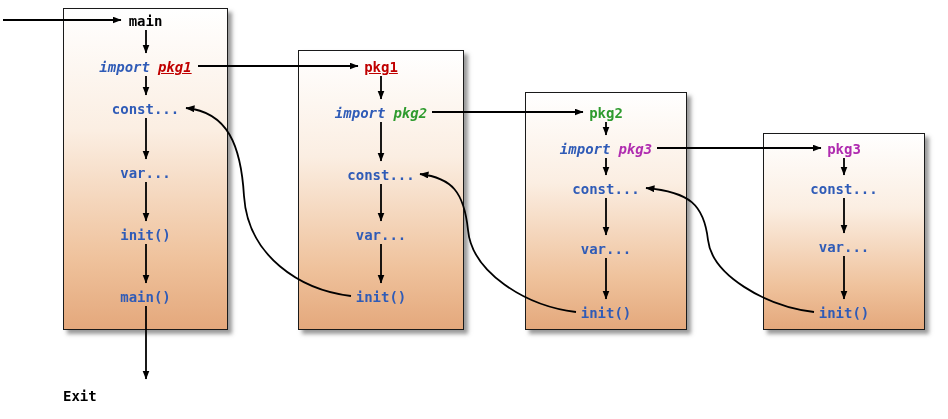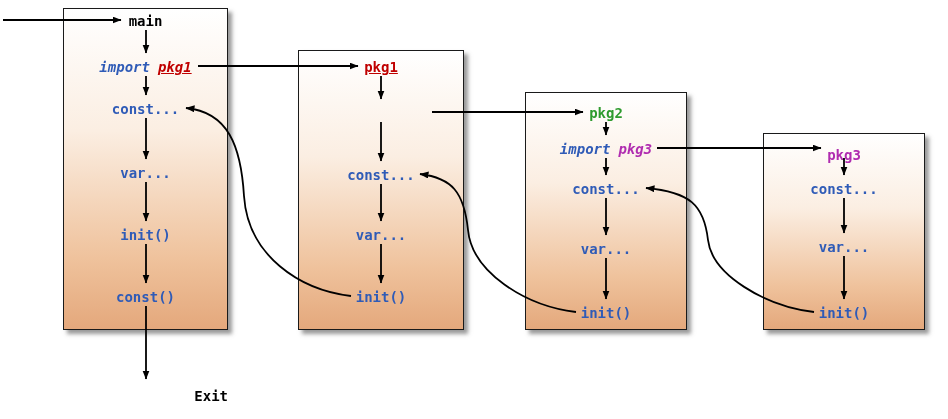--- a/index.html
+++ b/index.html
@@ -16,45 +16,46 @@
     box-shadow:4px 4px 4px rgba(70,70,70,0.55);
     box-sizing:border-box;
   }
   .item {
     position:absolute; left:0; right:0; height:18px; line-height:18px;
     text-align:center; white-space:nowrap;
   }
   .t-blue    { color:#2f5bb7; }
   .t-red     { color:#c00000;text-decoration:underline; }
   .t-green   { color:#2e9b2e; }
-  .t-magenta { color:#b02cb0;margin-top:6px; }
+  .t-magenta { color:#b02cb0; }
   .t-black   { color:#000000; }
   .italic    { font-style:italic; }
   .kw        { margin-right:8px;font-style:italic; }
   .exit-label {
     position:absolute; left:63px; width:165px; top:387px;
-    text-align:right; height:18px; line-height:18px;
+    text-align:left; height:18px; line-height:18px;
   }
 </style>
 </head>
 <body>
 
 <div class="canvas">
 
   <div class="box" style="left:63px; top:8px; width:165px; height:322px;">
     <div class="item t-black" style="top:3px">main</div>
     <div class="item" style="top:49px"><span class="t-blue kw">import</span><span class="t-red italic">pkg1</span></div>
     <div class="item t-blue" style="top:91px">const...</div>
     <div class="item t-blue" style="top:155px">var...</div>
     <div class="item t-blue" style="top:217px">init()</div>
-    <div class="item t-blue" style="top:279px">const()</div>
+    <div class="item t-blue" style="top:279px">main()</div>
   </div>
 
   <div class="box" style="left:298px; top:50px; width:166px; height:280px;">
     <div class="item t-red" style="top:7px">pkg1</div>
+    <div class="item" style="top:53px"><span class="t-blue kw">import</span><span class="t-green italic">pkg2</span></div>
     <div class="item t-blue" style="top:115px">const...</div>
     <div class="item t-blue" style="top:175px">var...</div>
     <div class="item t-blue" style="top:237px">init()</div>
   </div>
 
   <div class="box" style="left:525px; top:92px; width:162px; height:238px;">
     <div class="item t-green" style="top:11px">pkg2</div>
     <div class="item" style="top:47px"><span class="t-blue kw">import</span><span class="t-magenta italic">pkg3</span></div>
     <div class="item t-blue" style="top:87px">const...</div>
     <div class="item t-blue" style="top:147px">var...</div>

